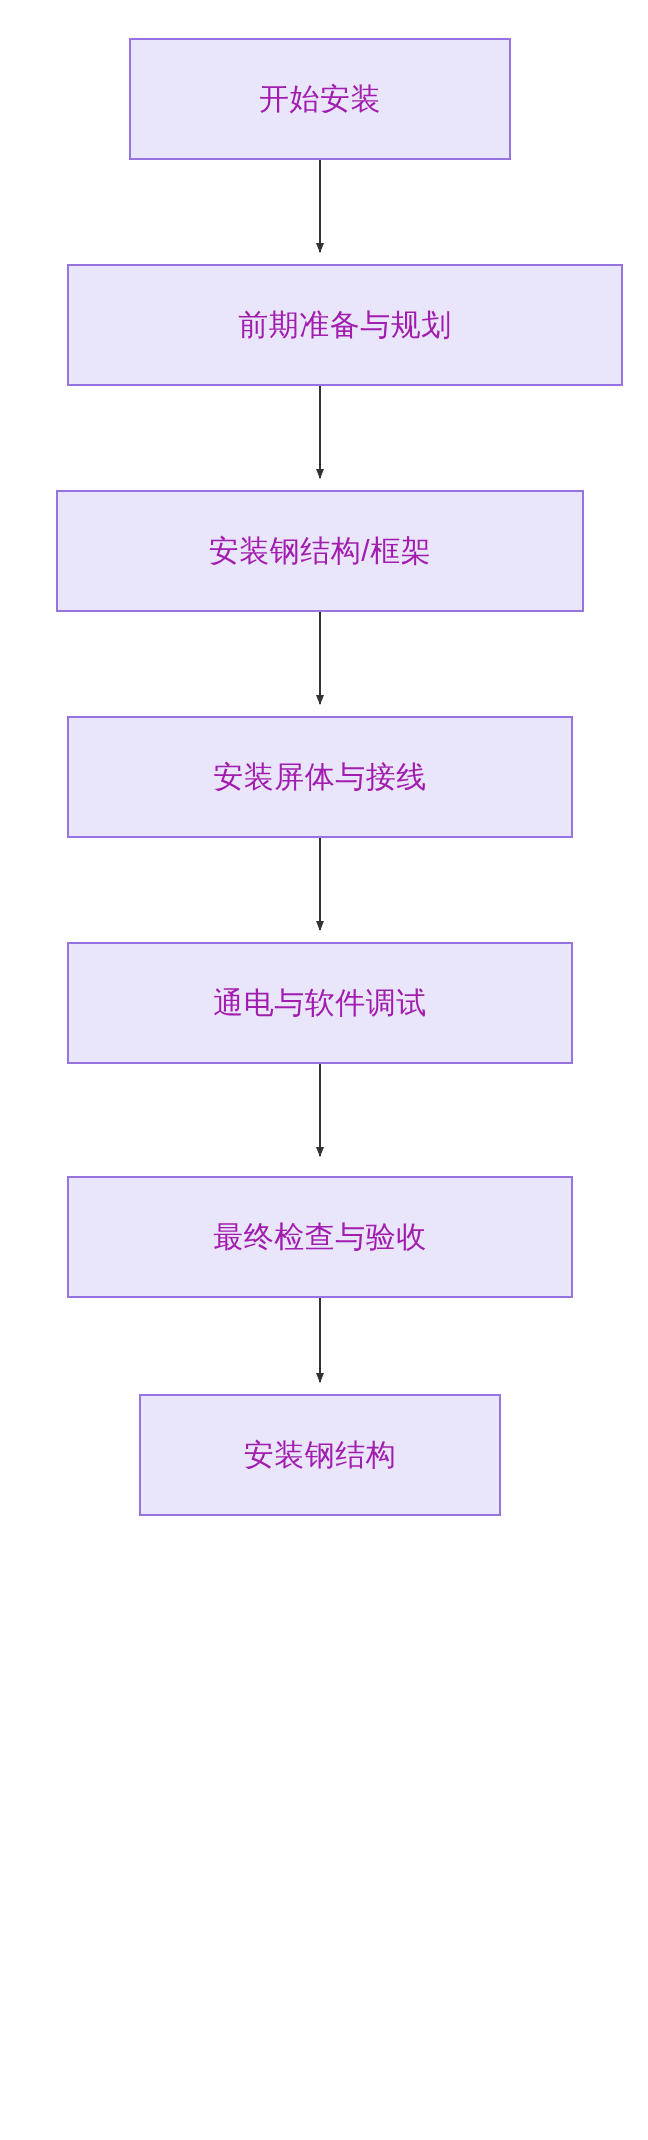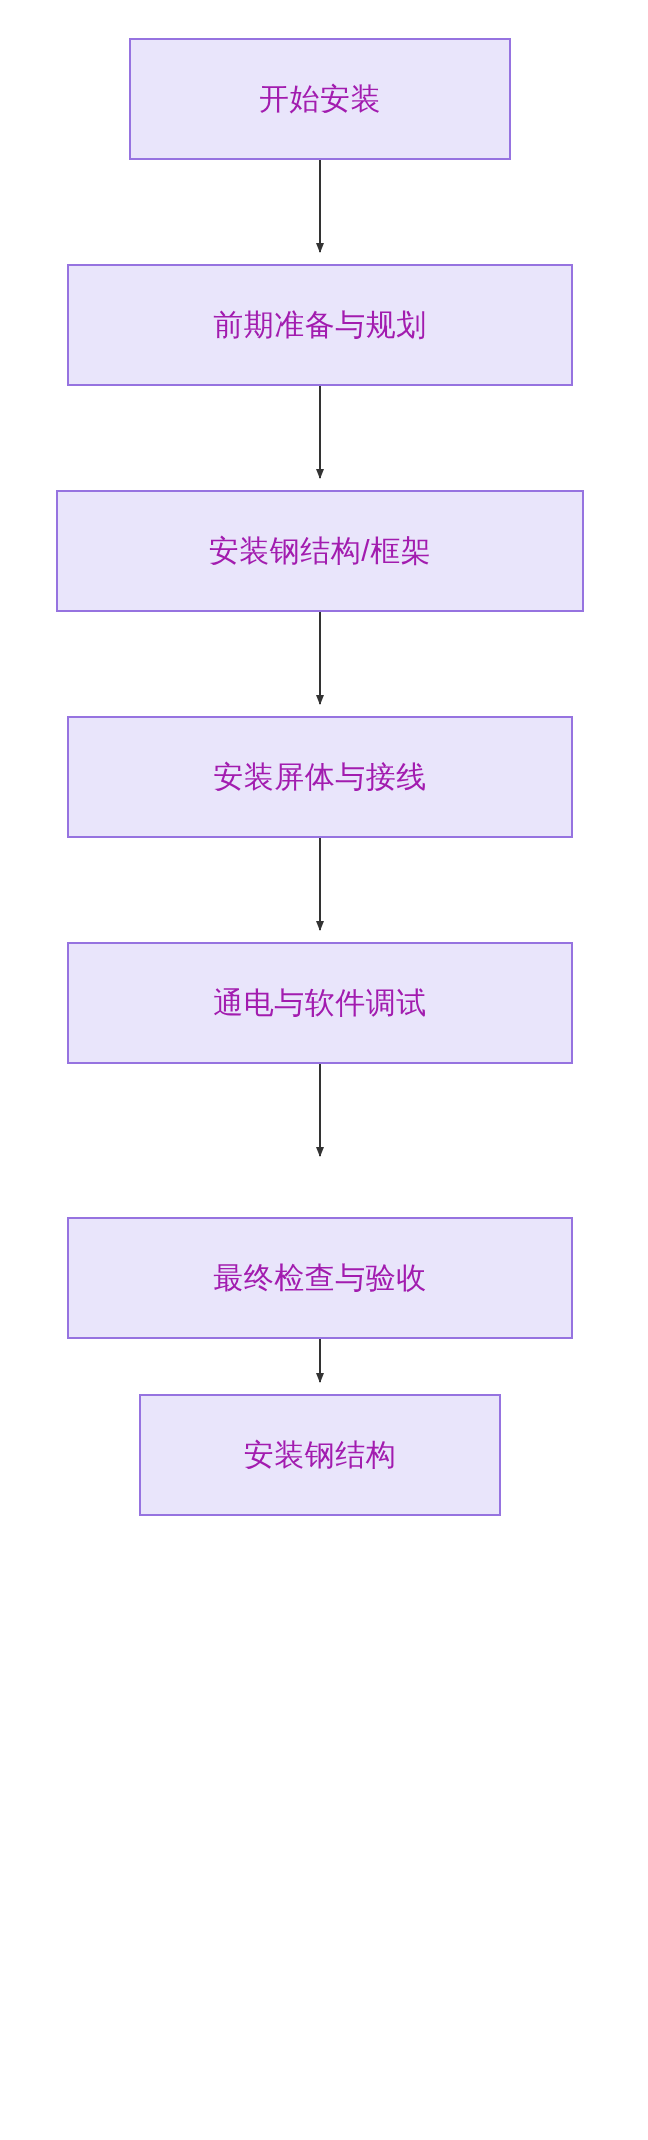--- a/index.html
+++ b/index.html
@@ -76,37 +76,37 @@
     </g>
     <g>
       <line x1="320" y1="1290" x2="320" y2="1382" stroke="#333333" stroke-width="2" marker-end="url(#arrowhead)"></line>
     </g>
   </svg>
 
   <div class="node" id="node-n1" style="left: 129px; top: 38px; width: 382px; height: 122px; background: rgb(233, 229, 251); border-color: rgb(150, 115, 224); color: rgb(51, 51, 51);">
     <span class="node-label">开始安装</span>
   </div>
 
-  <div class="node" id="node-n2" style="left: 67px; top: 264px; width: 506px; height: 122px; background: rgb(233, 229, 251); border-color: rgb(150, 115, 224); color: rgb(51, 51, 51);">
+  <div class="node" id="node-n2" style="left: 67px; top: 264px; width: 556px; height: 122px; background: rgb(233, 229, 251); border-color: rgb(150, 115, 224); color: rgb(51, 51, 51);">
     <span class="node-label">前期准备与规划</span>
   </div>
 
   <div class="node" id="node-n3" style="left: 56px; top: 490px; width: 528px; height: 122px; background: rgb(233, 229, 251); border-color: rgb(150, 115, 224); color: rgb(51, 51, 51);">
     <span class="node-label">安装钢结构/框架</span>
   </div>
 
   <div class="node" id="node-n4" style="left: 67px; top: 716px; width: 506px; height: 122px; background: rgb(233, 229, 251); border-color: rgb(150, 115, 224); color: rgb(51, 51, 51);">
     <span class="node-label">安装屏体与接线</span>
   </div>
 
   <div class="node" id="node-n5" style="left: 67px; top: 942px; width: 506px; height: 122px; background: rgb(233, 229, 251); border-color: rgb(150, 115, 224); color: rgb(51, 51, 51);">
     <span class="node-label">通电与软件调试</span>
   </div>
 
-  <div class="node" id="node-n6" style="left: 67px; top: 1217px; width: 506px; height: 122px; background: rgb(233, 229, 251); border-color: rgb(150, 115, 224); color: rgb(51, 51, 51); text-align: center;">
+  <div class="node" id="node-n6" style="left: 67px; top: 1176px; width: 506px; height: 122px; background: rgb(233, 229, 251); border-color: rgb(150, 115, 224); color: rgb(51, 51, 51); text-align: center;">
     <span class="node-label">最终检查与验收</span>
   </div>
 
   <div class="node" id="node-n7" style="left: 139px; top: 1394px; width: 362px; height: 122px; background: rgb(233, 229, 251); border-color: rgb(150, 115, 224); color: rgb(51, 51, 51);">
     <span class="node-label">安装钢结构</span>
   </div>
 
 </div>
 
 </body></html>

